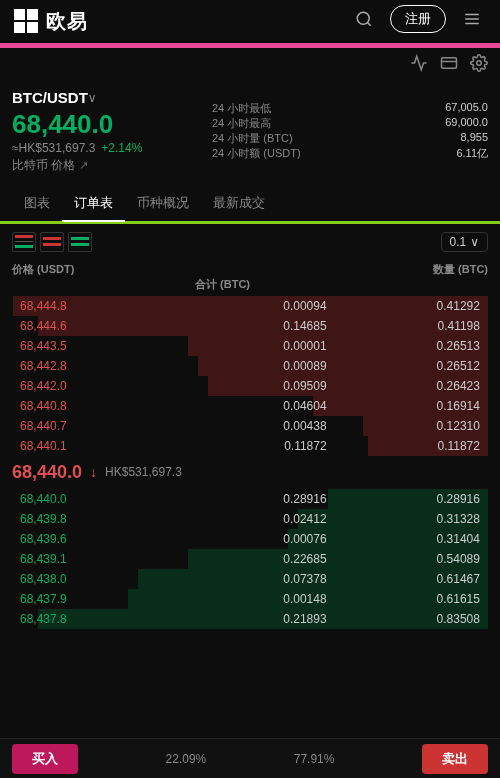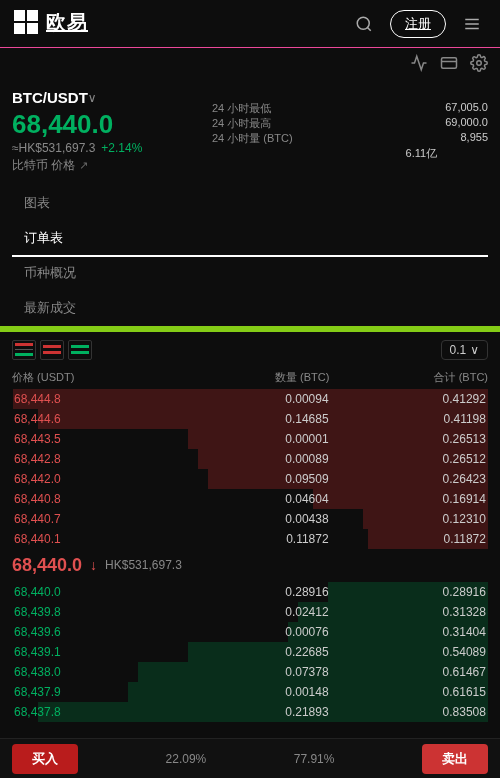--- a/index.html
+++ b/index.html
@@ -9,27 +9,26 @@
       font-family: -apple-system, BlinkMacSystemFont, 'PingFang SC', 'Microsoft YaHei', sans-serif;
       width: 500px;
       min-height: 778px;
       font-size: 13px;
       overflow-x: hidden;
     }
 
     
     .header {
       display: flex;
-      align-items: flex-start;
+      align-items: flex-end;
       justify-content: space-between;
       padding: 8px 12px;
       background: #0d0d0d;
-      border-bottom: 1px solid #ec4899;
+      border-bottom: 5px solid #ec4899;
       height: 48px;
-      text-decoration: underline;
     }
     .logo-area {
       display: flex;
       align-items: center;
       gap: 6px;
     }
     .logo-text {
       color: #ffffff;
       font-size: 20px;
       font-weight: 700;
@@ -134,24 +133,23 @@
     }
     .stat-value {
       font-size: 11px;
       color: #cccccc;
       text-align: right;
     }
 
     
     .tabs-row {
       display: flex;
-      border-bottom: 6px solid #84cc16;
+      border-bottom: 3px solid #84cc16;
       padding: 0 12px;
       margin-top: 4px;
-      flex-direction: column;
     }
     .tab {
       padding: 8px 12px;
       font-size: 13px;
       color: #888;
       cursor: pointer;
       border-bottom: 2px solid transparent;
       margin-bottom: -1px;
     }
     .tab.active {
@@ -189,32 +187,33 @@
       gap: 4px;
       border: 1px solid #333;
       border-radius: 4px;
       padding: 2px 8px;
       cursor: pointer;
       color: #ccc;
       font-size: 12px;
     }
     .ob-header {
       display: grid;
-      grid-template-columns: 1fr 1fr 1fr;
+      grid-template-columns: 1fr 1fr;
       padding: 2px 12px 4px;
       font-size: 11px;
       color: #888;
+      font-weight: bold;
     }
     .ob-header span:last-child { text-align: right; }
     .ob-header span:nth-child(2) { text-align: right; }
 
     .ob-row {
       display: grid;
       grid-template-columns: 1fr 1fr 1fr;
-      padding: 3px 14px;
+      padding: 3px 20px;
       position: relative;
       font-size: 12px;
     }
     .ob-row .price-cell { color: #e05050; }
     .ob-row.green-row .price-cell { color: #00b060; }
     .ob-row .qty-cell { text-align: right; color: #cccccc; }
     .ob-row .total-cell { text-align: right; color: #cccccc; }
 
     
     .ob-row .bg-bar {
@@ -257,21 +256,21 @@
       padding: 0 12px;
     }
     .bottom-btn {
       padding: 6px 20px;
       border-radius: 4px;
       font-size: 13px;
       font-weight: 600;
       cursor: pointer;
       border: none;
     }
-    .buy-btn { background: #b91c1c; color: #fff; font-family: Liberation Mono, monospace; }
+    .buy-btn { background: #be185d; color: #fff; font-family: Liberation Mono, monospace; }
     .sell-btn { background: #cc3333; color: #fff; }
   </style>
 </head>
 <body>
 
 <div class="header">
   <div class="logo-area">
     <svg width="28" height="28" viewBox="0 0 28 28">
       <rect width="28" height="28" fill="transparent"></rect>
       <rect x="2" y="2" width="11" height="11" fill="white"></rect>
@@ -335,20 +334,21 @@
       <span style="color:#666;font-size:11px;">↗</span>
     </div>
   </div>
   <div class="price-right" id="stats-grid">
   <span class="stat-label">24 小时最低</span>
       <span class="stat-value">67,005.0</span>
       <span class="stat-label">24 小时最高</span>
       <span class="stat-value">69,000.0</span>
       <span class="stat-label">24 小时量 (BTC)</span>
       <span class="stat-value">8,955</span>
+      <span class="stat-label">24 小时额 (USDT)</span>
       <span class="stat-value">6.11亿</span>
     </div>
 </div>
 
 <div class="tabs-row" id="tabs-container">
 <div class="tab">图表</div>
     <div class="tab active">订单表</div>
     <div class="tab">币种概况</div>
     <div class="tab">最新成交</div>
   </div>

